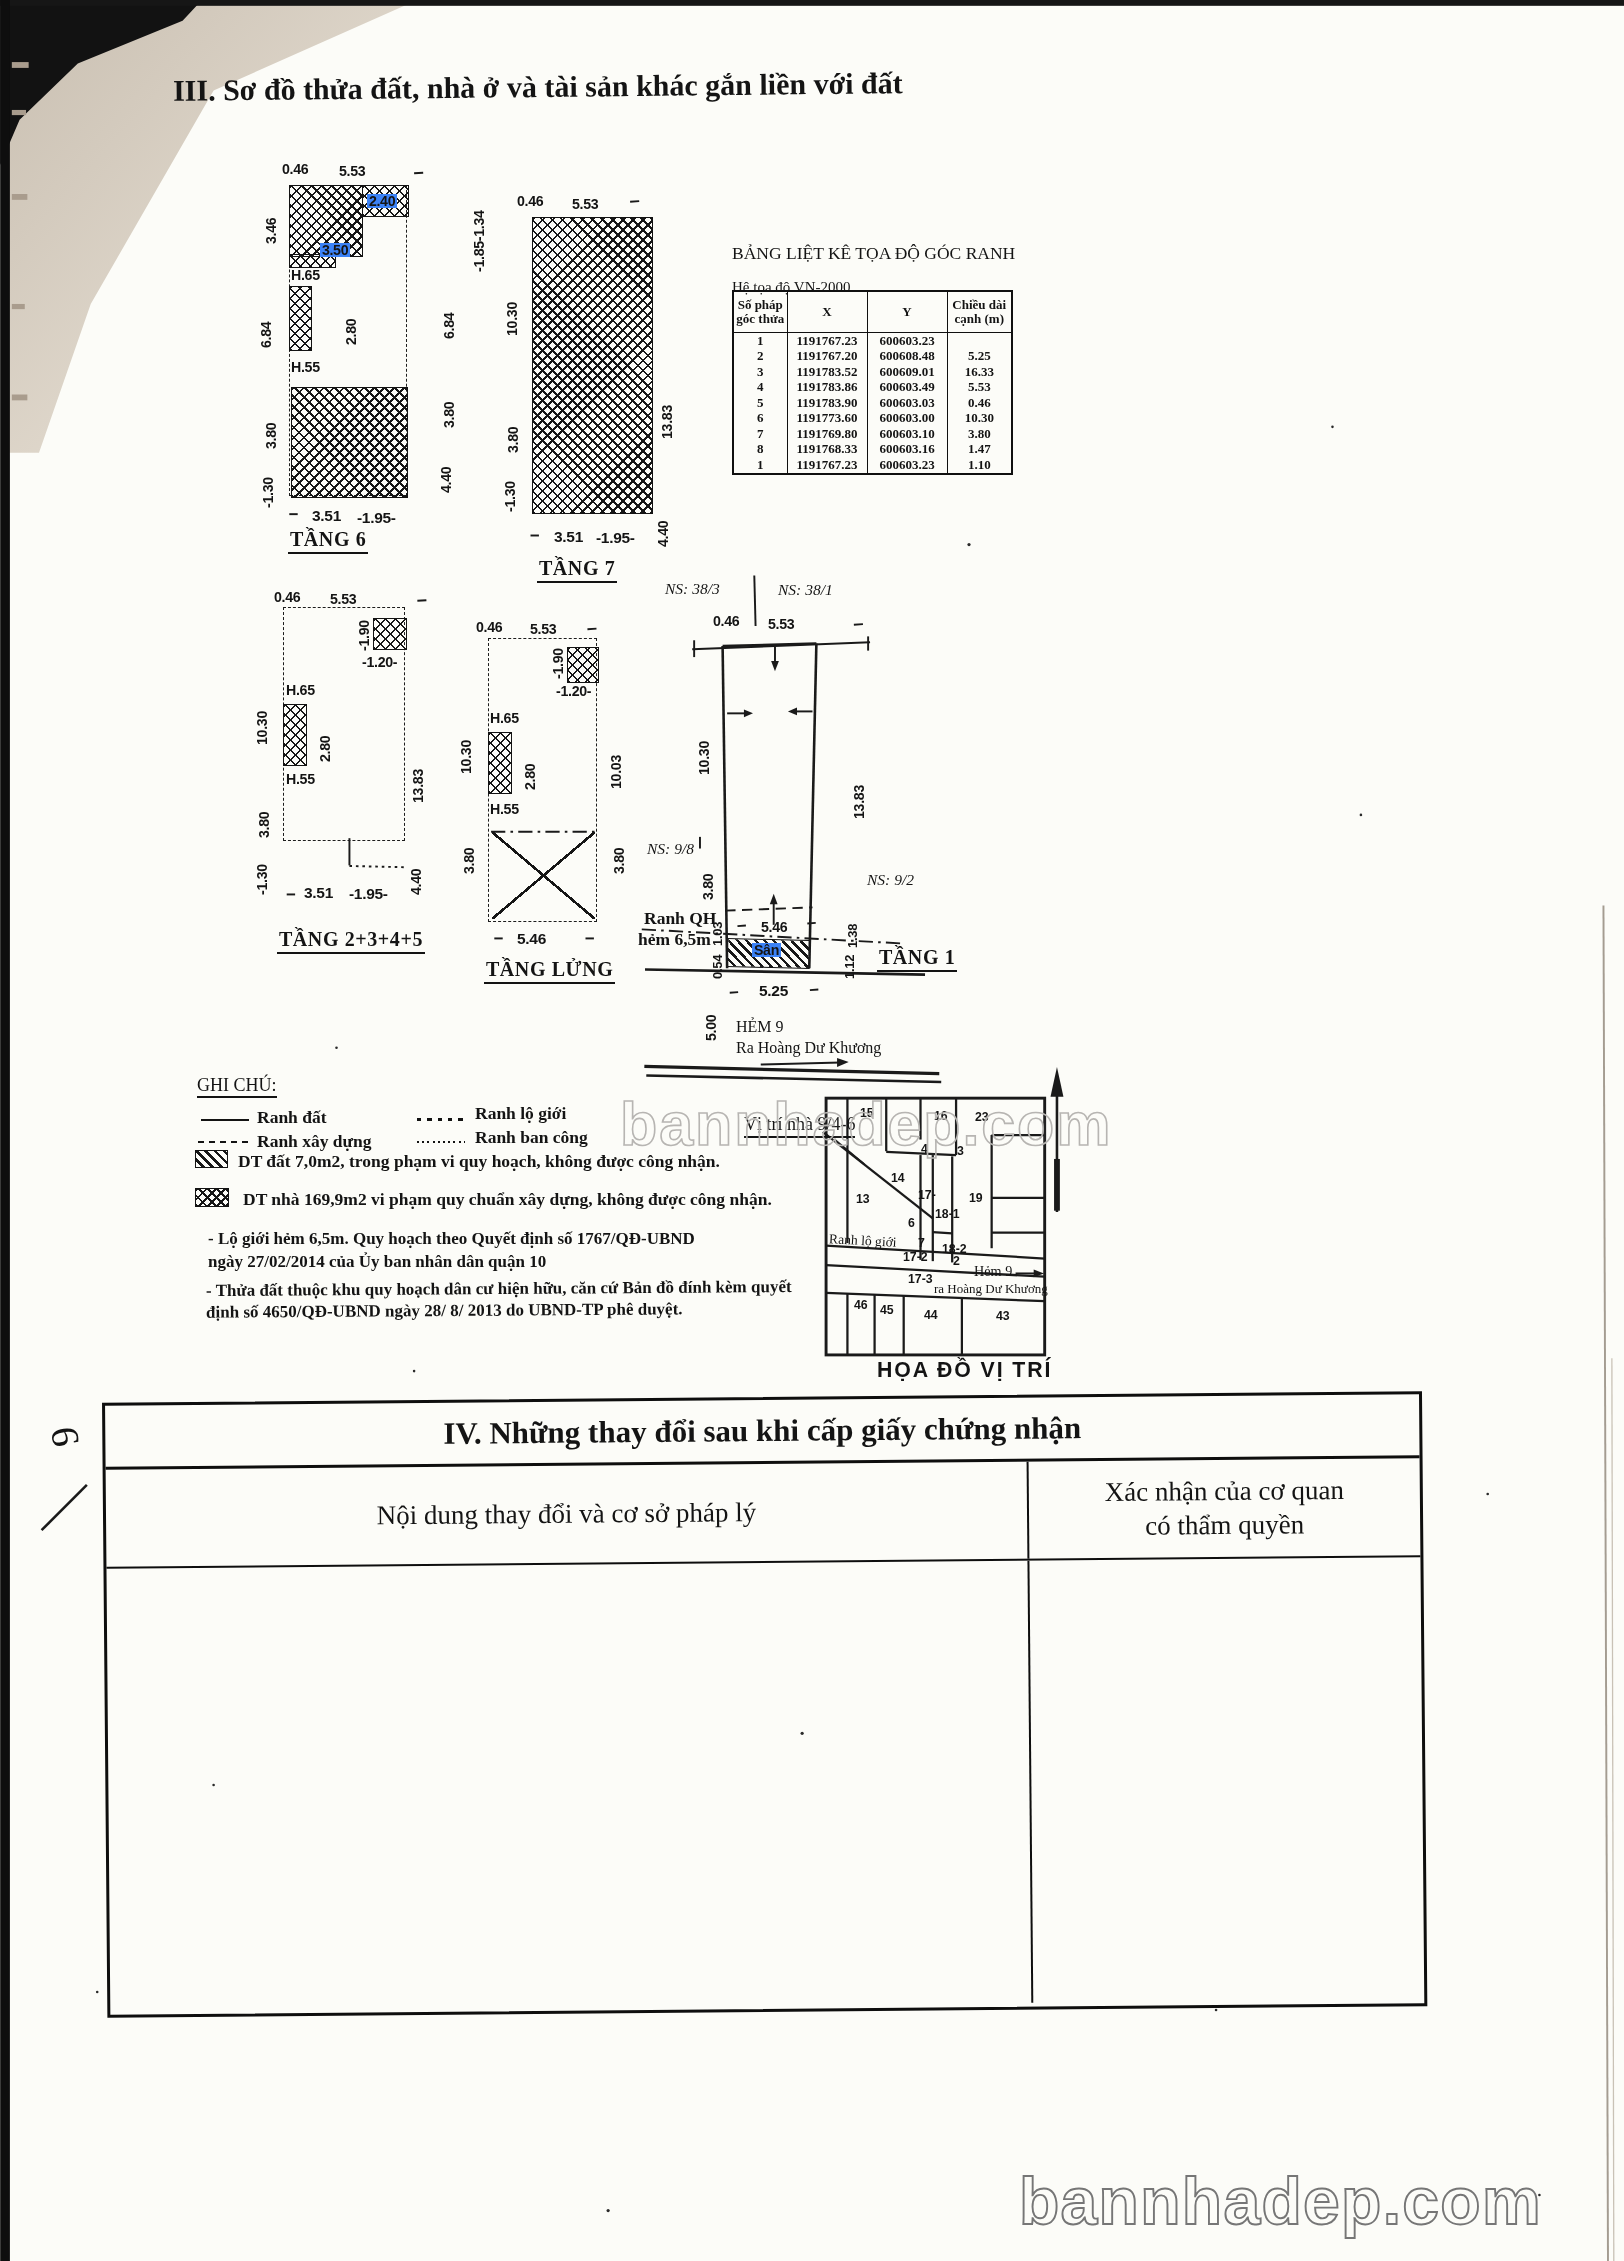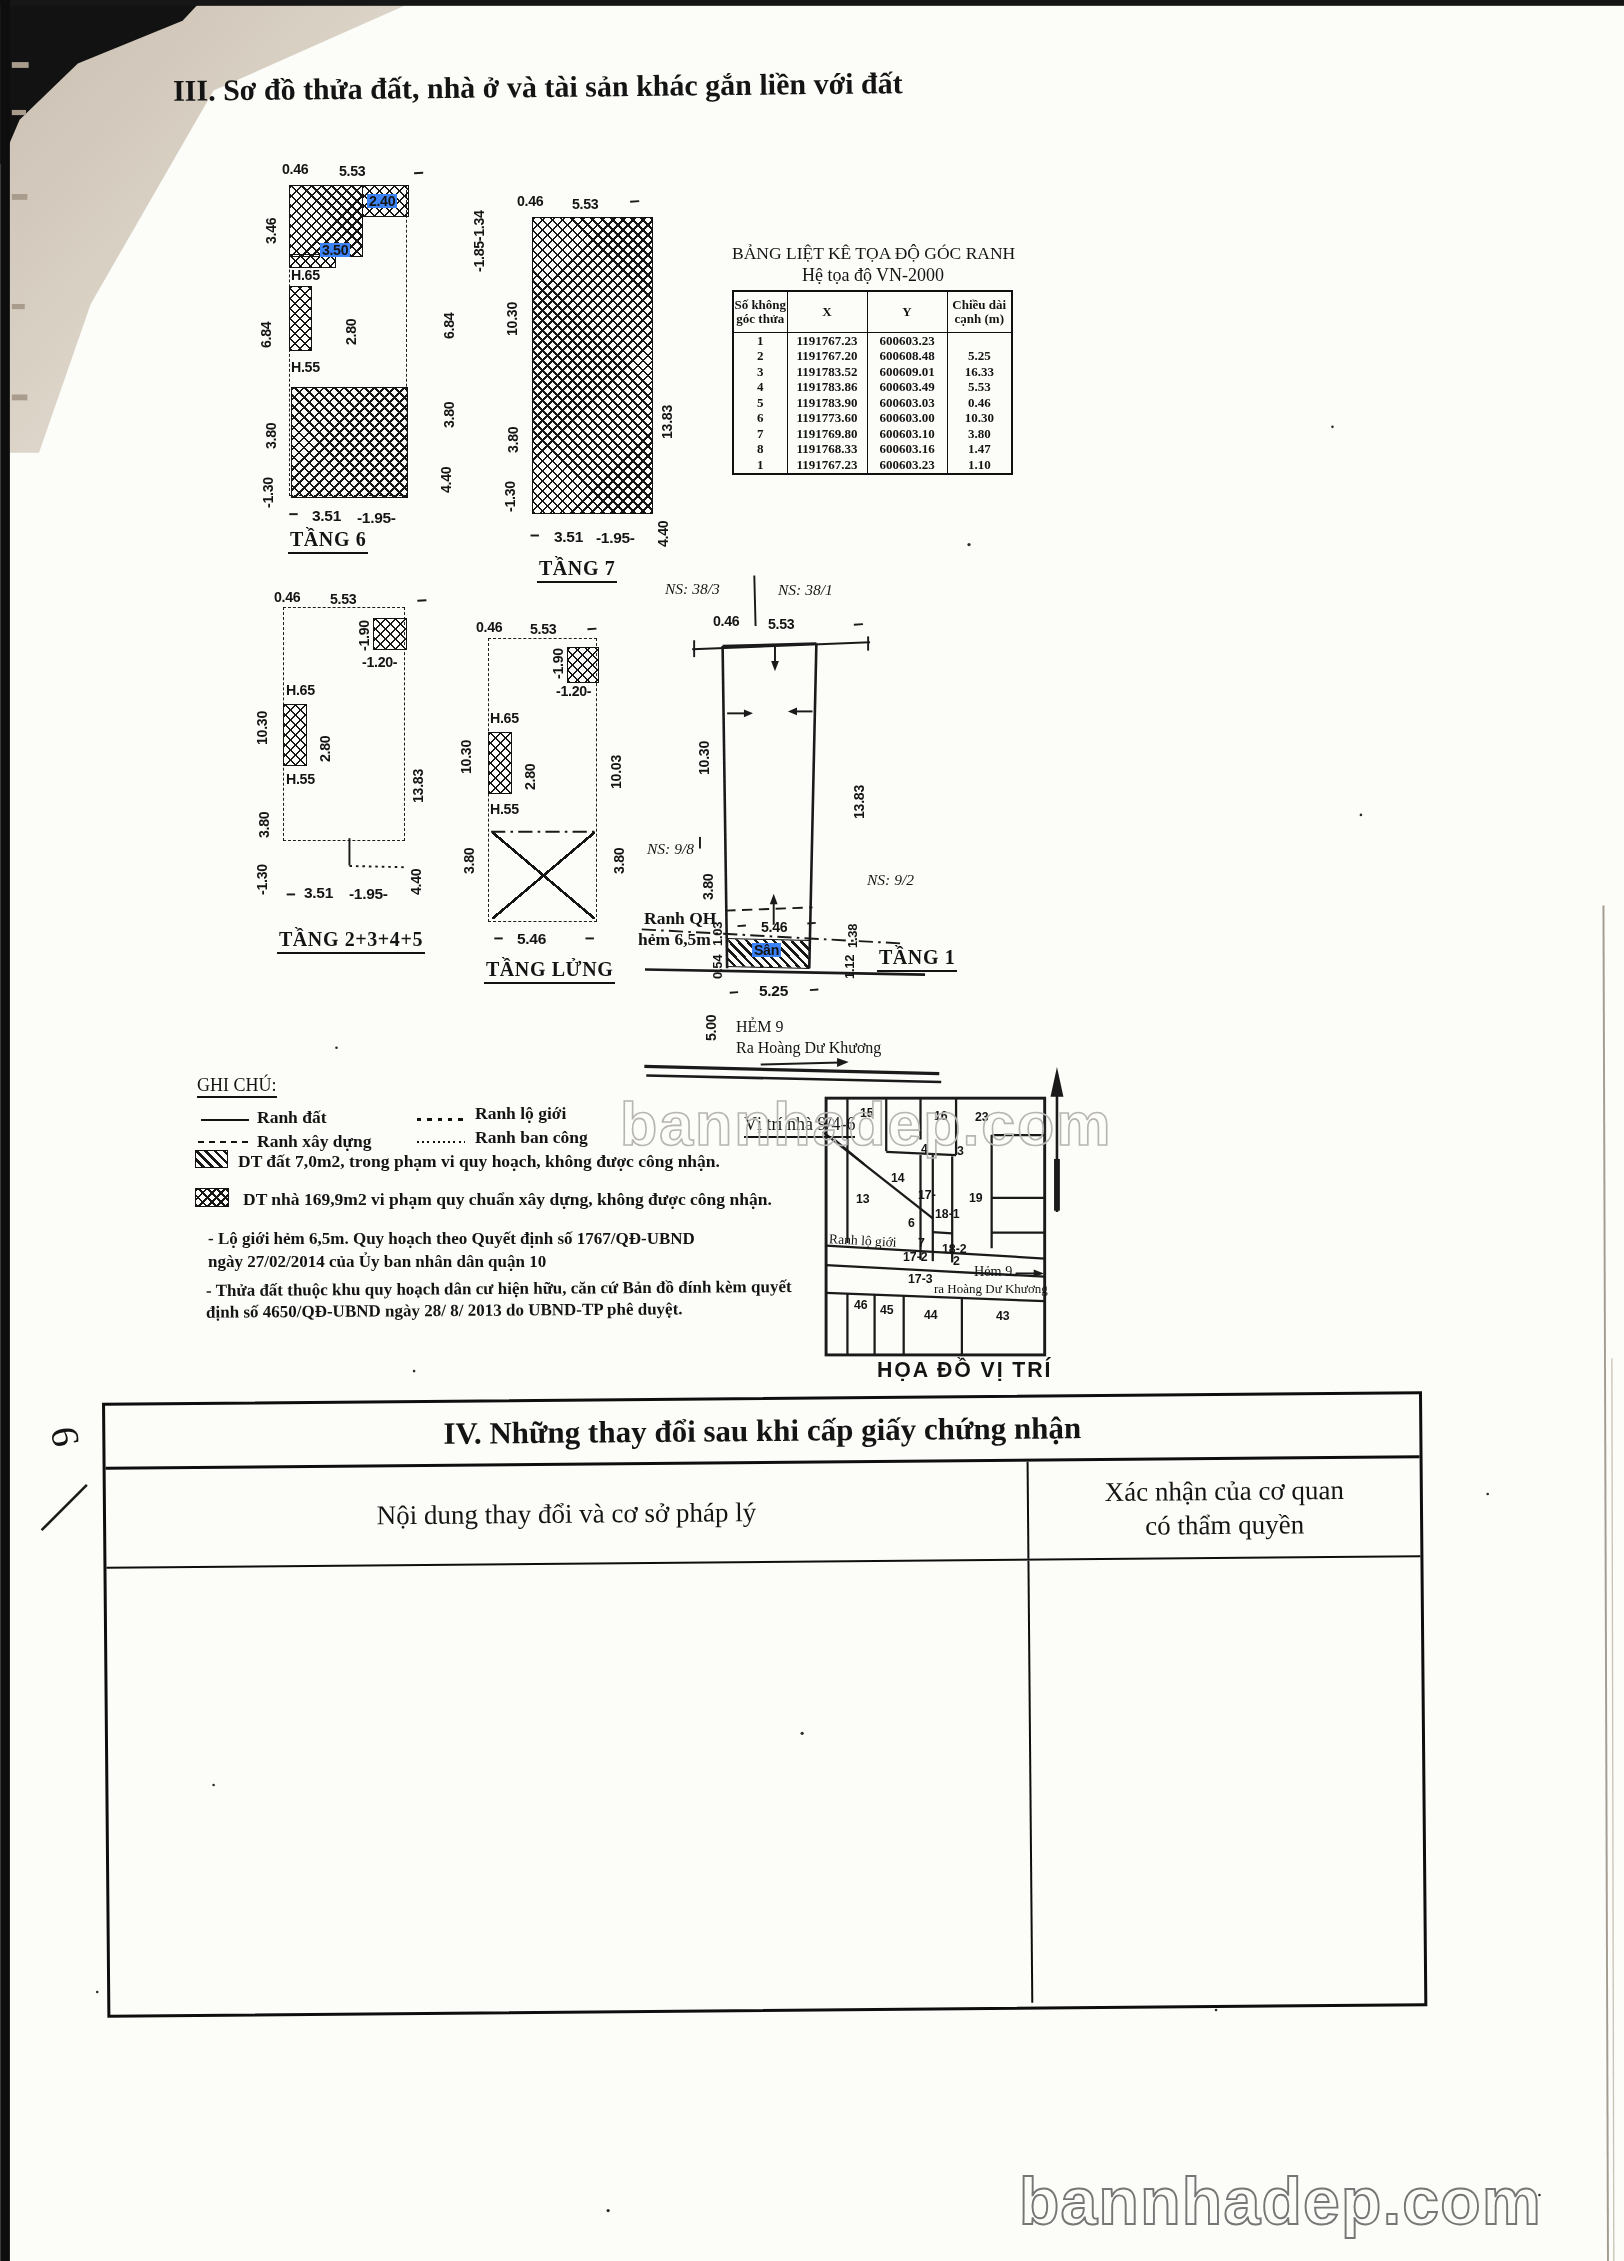--- a/index.html
+++ b/index.html
@@ -92,31 +92,31 @@
   <span class="t dim rv" style="left:505px;top:336px">10.30</span>
   <span class="t dim rv" style="left:506px;top:453px">3.80</span>
   <span class="t dim rv" style="left:503px;top:512px">-1.30</span>
   <span class="t dim rv" style="left:660px;top:439px">13.83</span>
   <span class="t dim rv" style="left:656px;top:547px">4.40</span>
   <span class="t dim" style="left:554px;top:529px;font-size:15.5px">3.51</span>
   <span class="t dim" style="left:596px;top:530px;font-size:15.5px">-1.95-</span>
   <span class="t fname" style="left:537px;top:558px">TẦNG 7</span>
 
   <div class="t bold" style="left:732px;top:243px;width:282px;text-align:center;font-size:17.5px">BẢNG LIỆT KÊ TỌA ĐỘ GÓC RANH</div>
-  <div class="t bold" style="left:732px;top:265px;width:282px;text-align:center;font-size:18px">Hệ tọa độ VN-2000</div>
+  <div class="t bold" style="left:732px;top:279px;width:282px;font-size:15px">Hệ tọa độ VN-2000</div>
   <table class="coord">
     <colgroup>
         <col style="width:54px">
         <col style="width:80px">
         <col style="width:80px">
         <col style="width:65px">
       </colgroup>
     <thead>
       <tr>
-        <th><span>Số không</span><br><span>góc thửa</span></th>
+        <th><span>Số pháp</span><br><span>góc thửa</span></th>
         <th>X</th>
         <th>Y</th>
         <th><span>Chiều dài</span><br><span>cạnh (m)</span></th>
       </tr>
     </thead>
     <tbody>
         <tr>
           <td>1</td>
           <td>1191767.23</td>
           <td>600603.23</td>

